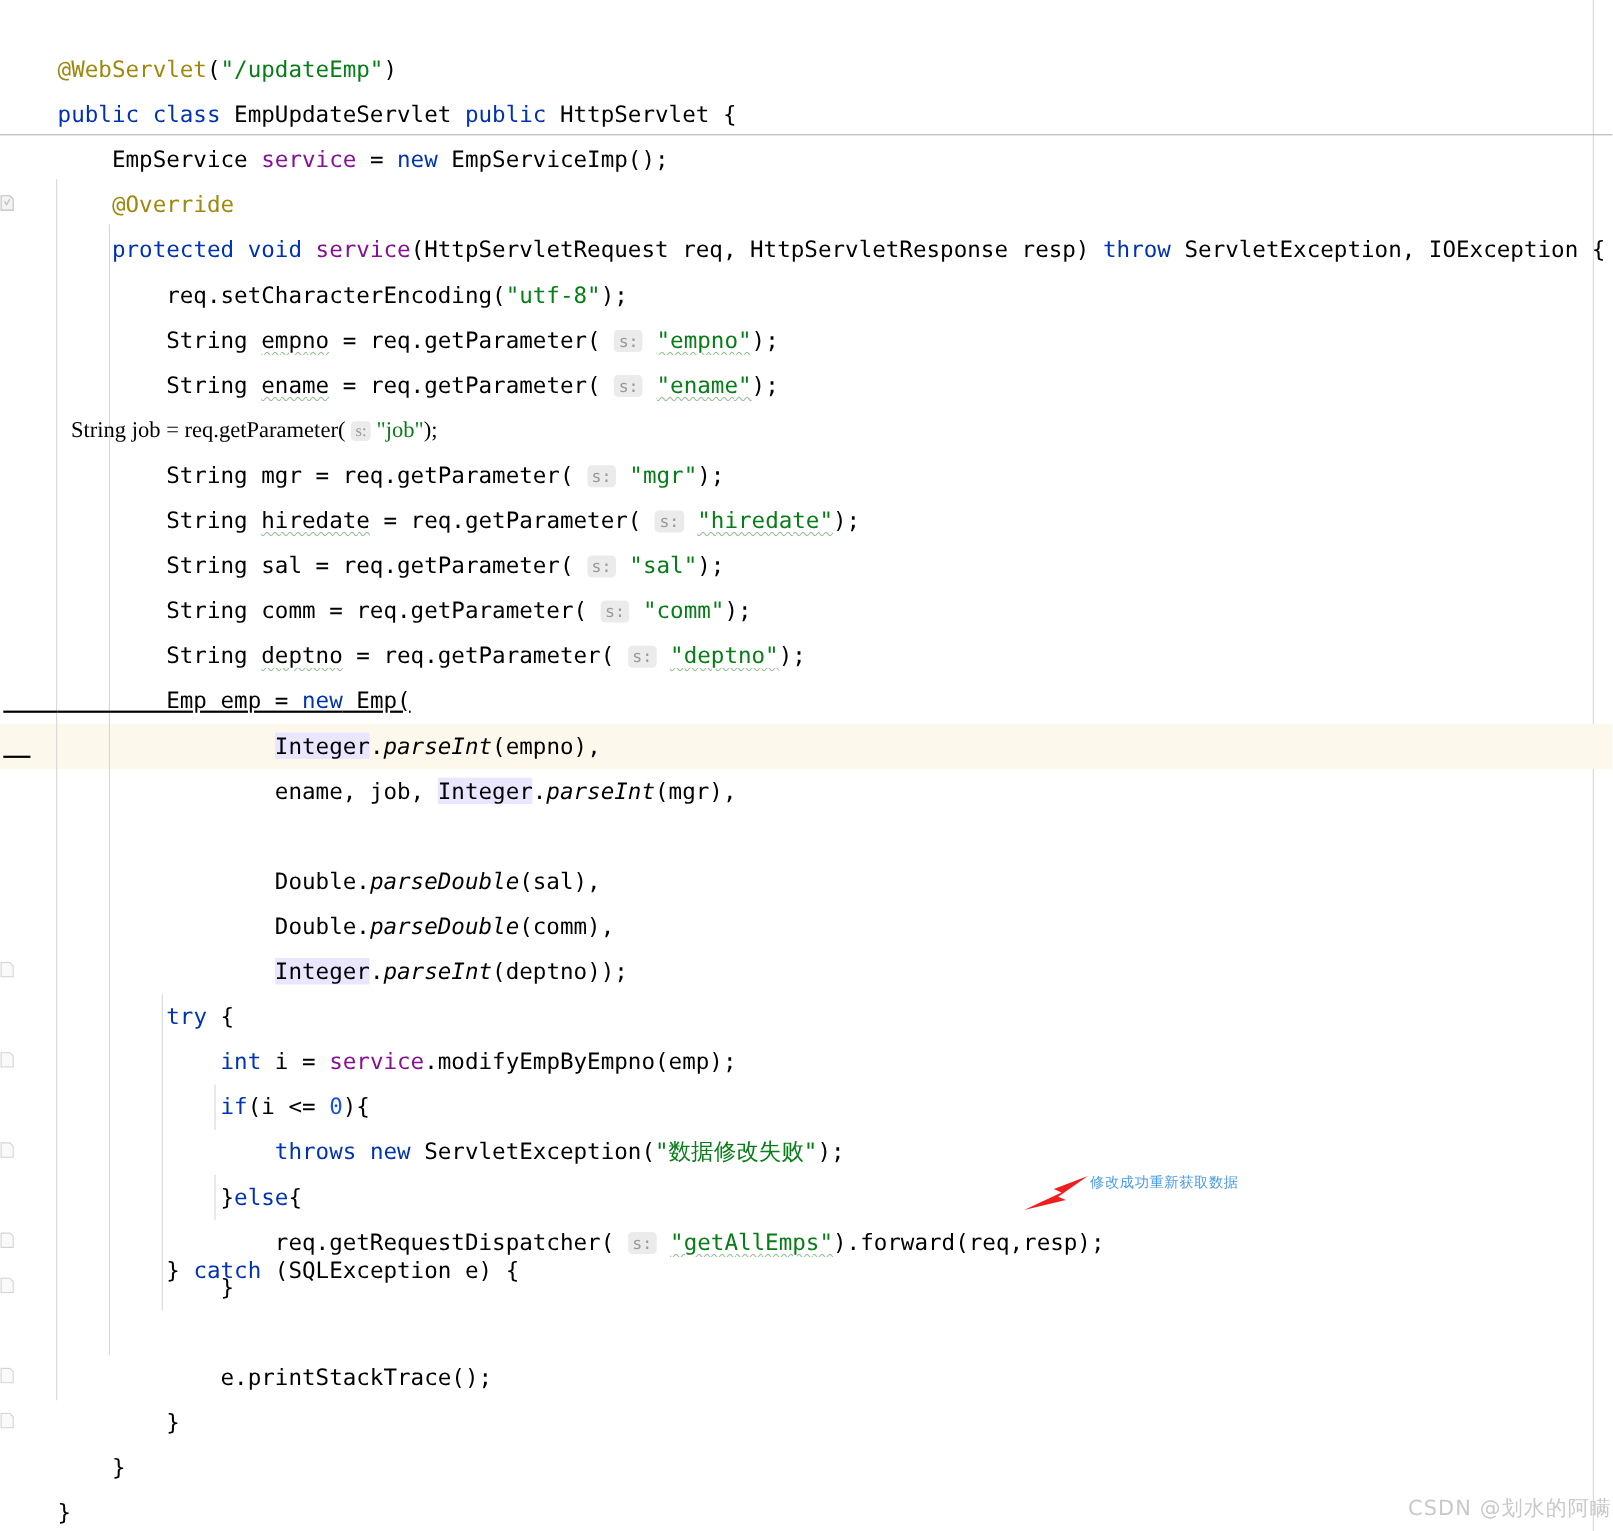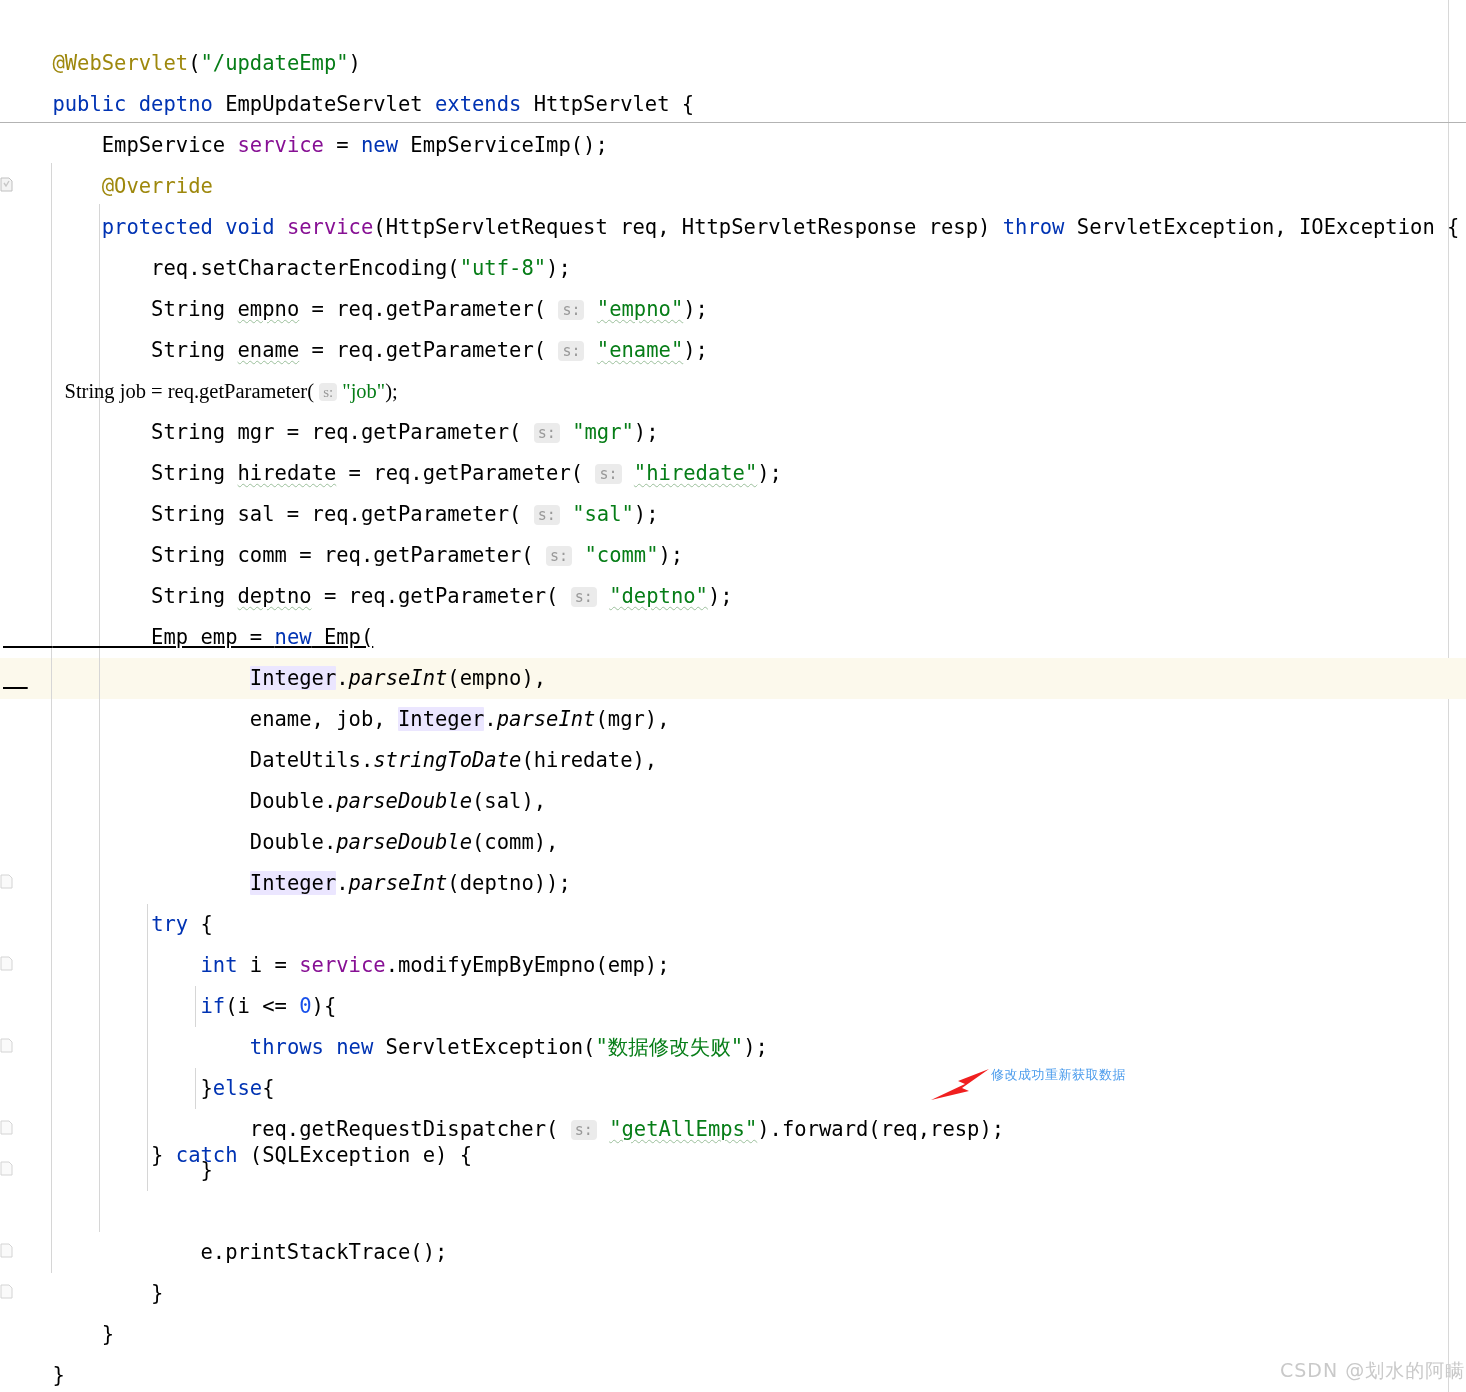--- a/index.html
+++ b/index.html
@@ -195,21 +195,21 @@
     <svg width="13" height="15" viewBox="0 0 13 15">
         <path d="M1 1 h8 l3 3 v10 h-11 z" fill="#fafafa" stroke="#d4d4d4" stroke-width="1"></path>
       </svg>
   </div>
 
   <div class="code-line" style="top:2px;left:3px;">
     <span class="anno">@WebServlet</span><span class="plain">(</span><span class="str">"/updateEmp"</span><span class="plain">)</span>
   </div>
 
   <div class="code-line" style="top:43px;left:3px;">
-    <span class="kw">public deptno</span><span class="plain"> EmpUpdateServlet </span><span class="kw">extends</span><span class="plain"> HttpServlet {</span>
+    <span class="kw">public class</span><span class="plain"> EmpUpdateServlet </span><span class="kw">public</span><span class="plain"> HttpServlet {</span>
   </div>
 
   <div class="code-line" style="top:84px;left:3px;">
     <span class="plain">    EmpService </span><span class="field">service</span><span class="plain"> = </span><span class="kw">new</span><span class="plain"> EmpServiceImp();</span>
   </div>
 
   <div class="code-line" style="top:125px;left:3px;">
     <span class="plain">    </span><span class="anno">@Override</span>
   </div>
 
@@ -258,23 +258,20 @@
   </div>
 
   <div class="code-line" style="top:617px;left:3px;">
     <span class="plain">                </span><span class="plain idhl">Integer</span><span class="plain">.</span><span class="plain ital">parseInt</span><span class="plain">(empno),</span>
   </div>
 
   <div class="code-line" style="top:658px;left:3px;">
     <span class="plain">                ename, job, </span><span class="plain idhl">Integer</span><span class="plain">.</span><span class="plain ital">parseInt</span><span class="plain">(mgr),</span>
   </div>
 
-  <div class="code-line" style="top:699px;left:3px;">
-    <span class="plain">                DateUtils.</span><span class="plain ital">stringToDate</span><span class="plain">(hiredate),</span>
-  </div>
 
   <div class="code-line" style="top:740px;left:3px;">
     <span class="plain">                Double.</span><span class="plain ital">parseDouble</span><span class="plain">(sal),</span>
   </div>
 
   <div class="code-line" style="top:781px;left:3px;">
     <span class="plain">                Double.</span><span class="plain ital">parseDouble</span><span class="plain">(comm),</span>
   </div>
 
   <div class="code-line" style="top:822px;left:3px;">

